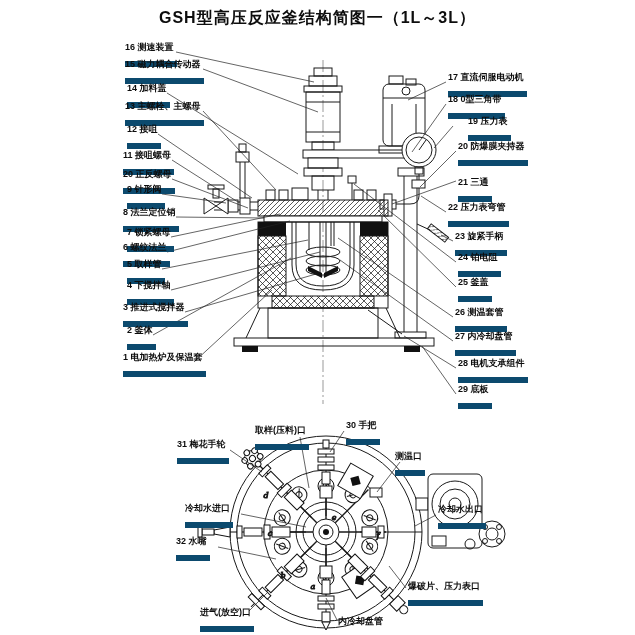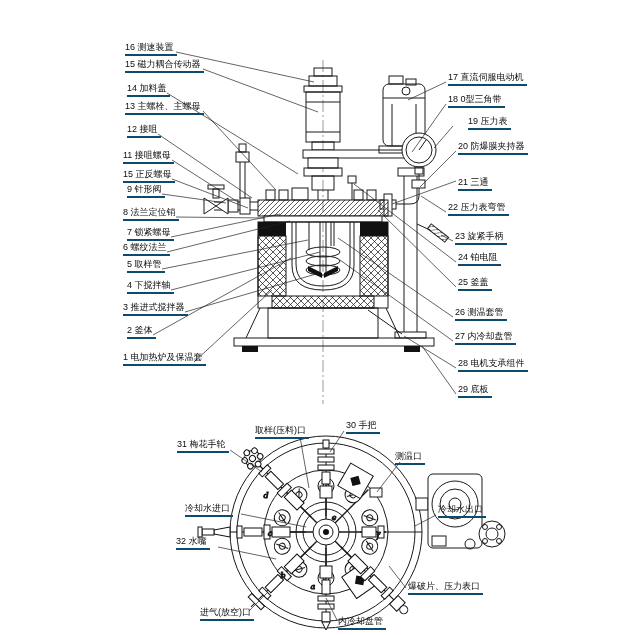--- a/index.html
+++ b/index.html
@@ -1,33 +1,34 @@
 <!DOCTYPE html>
 <html><head>
 <meta charset="utf-8">
 <style>
   html,body{margin:0;padding:0;background:#fff;}
   .canvas{position:relative;width:635px;height:635px;background:#ffffff;overflow:hidden;
           font-family:"Liberation Sans","DejaVu Sans",sans-serif;color:#111;}
   .title{position:absolute;top:8px;left:0;width:100%;text-align:center;
          font-size:16px;font-weight:bold;letter-spacing:1px;color:#0d0d0d;}
-  .lbl{position:absolute;font-size:9px;font-weight:normal;line-height:11px;
-       border-bottom:2px solid #0c4a6e;padding:0 3px 1px 0;white-space:nowrap;color:#0d0d0d;}
+  .lbl{position:absolute;font-size:9px;font-weight:bold;line-height:11px;
+       border-bottom:6px solid #0c4a6e;padding:0 3px 8px 0;white-space:nowrap;color:#0d0d0d;}
   svg.art{position:absolute;left:0;top:0;}
   .ln{stroke:#1a1a1a;stroke-width:1;fill:none;}
   .v{fill:#ffffff;stroke:#111;stroke-width:1;}
   .thin{stroke:#222;stroke-width:.7;fill:none;}
   .blk{fill:#111;stroke:none;}
   .ltr{font-size:8px;font-style:italic;font-family:"DejaVu Serif",serif;fill:#111;}
 </style>
 </head>
 <body>
 
 <div class="canvas">
 
+  <div class="title">GSH型高压反应釜结构简图一（1L～3L）</div>
 
   <svg class="art" width="635" height="635" viewBox="0 0 635 635">
     <defs>
       <pattern id="xh" width="7" height="7" patternUnits="userSpaceOnUse">
         <path d="M0,0 L7,7 M7,0 L0,7" stroke="#111" stroke-width=".7"></path>
       </pattern>
       <pattern id="dh" width="5" height="5" patternUnits="userSpaceOnUse">
         <path d="M0,5 L5,0" stroke="#111" stroke-width=".7"></path>
       </pattern>
       <g id="vbody" class="v">
@@ -375,21 +376,21 @@
       <line x1="406" y1="588" x2="389" y2="566"></line>
     </g>
   </svg>
 
   <div class="lbl" style="left:125px;top:42px">16 测速装置</div>
   <div class="lbl" style="left:125px;top:59px">15 磁力耦合传动器</div>
   <div class="lbl" style="left:127px;top:83px">14 加料盖</div>
   <div class="lbl" style="left:125px;top:101px">13 主螺栓、主螺母</div>
   <div class="lbl" style="left:127px;top:124px">12 接咀</div>
   <div class="lbl" style="left:123px;top:150px">11 接咀螺母</div>
-  <div class="lbl" style="left:123px;top:169px">15 正反螺母</div>
+  <div class="lbl" style="left:123px;top:169px">20 正反螺母</div>
   <div class="lbl" style="left:127px;top:184px">9 针形阀</div>
   <div class="lbl" style="left:123px;top:207px">8 法兰定位销</div>
   <div class="lbl" style="left:127px;top:227px">7 锁紧螺母</div>
   <div class="lbl" style="left:123px;top:242px">6 螺纹法兰</div>
   <div class="lbl" style="left:127px;top:259px">5 取样管</div>
   <div class="lbl" style="left:127px;top:280px">4 下搅拌轴</div>
   <div class="lbl" style="left:123px;top:302px">3 推进式搅拌器</div>
   <div class="lbl" style="left:127px;top:325px">2 釜体</div>
   <div class="lbl" style="left:123px;top:352px">1 电加热炉及保温套</div>
 

